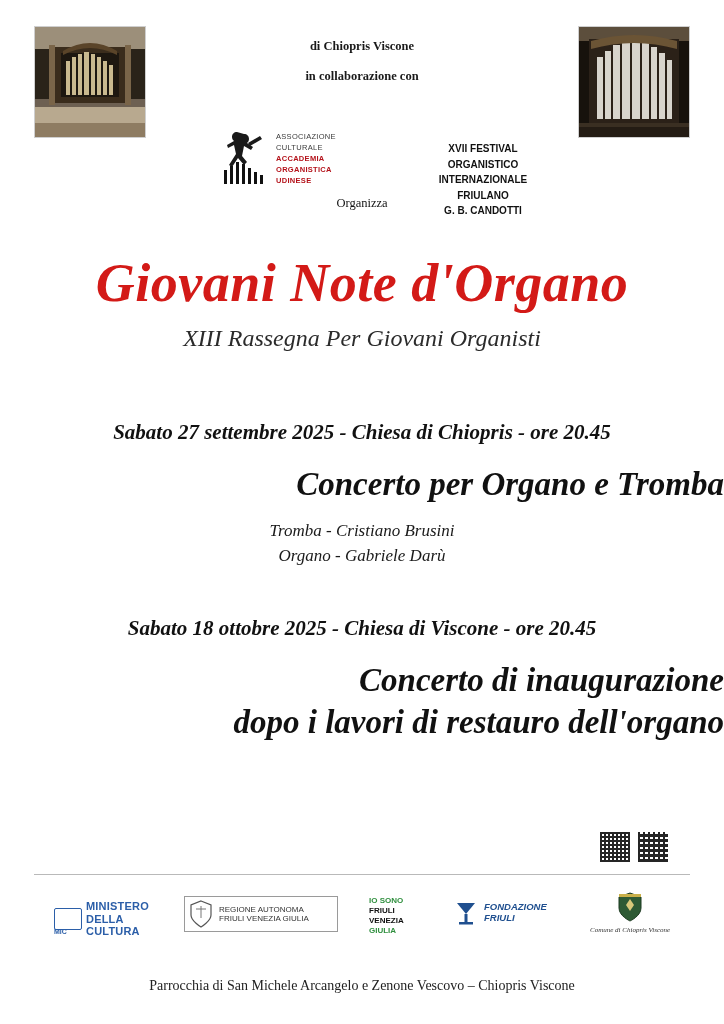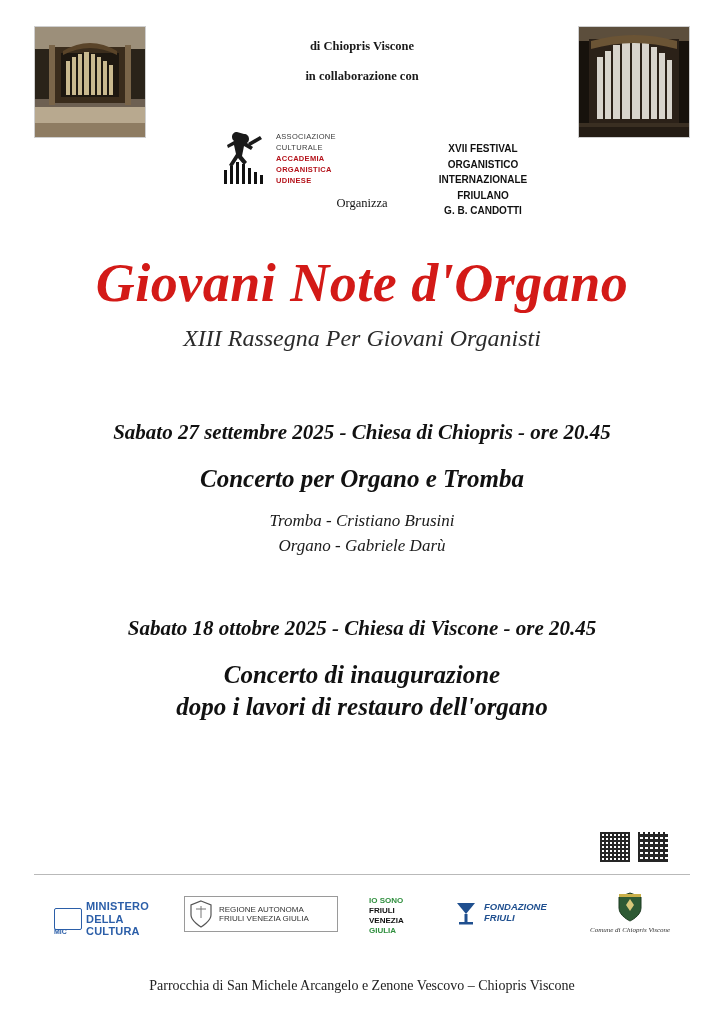--- a/index.html
+++ b/index.html
@@ -161,24 +161,25 @@
     font-style: italic;
     font-weight: bold;
     font-size: 21px;
     color: #111111;
     margin-bottom: 18px;
   }
   .concert-title {
     font-family: "Liberation Serif", serif;
     font-style: italic;
     font-weight: bold;
-    font-size: 25px;
+    font-size: 33px;
     color: #111111;
     line-height: 1.28;
     margin-bottom: 14px;
+    text-align: right;
   }
   .concert-performer {
     font-family: "Liberation Serif", serif;
     font-style: italic;
     font-size: 17px;
     color: #1a1a1a;
     line-height: 1.45;
   }
 
   

